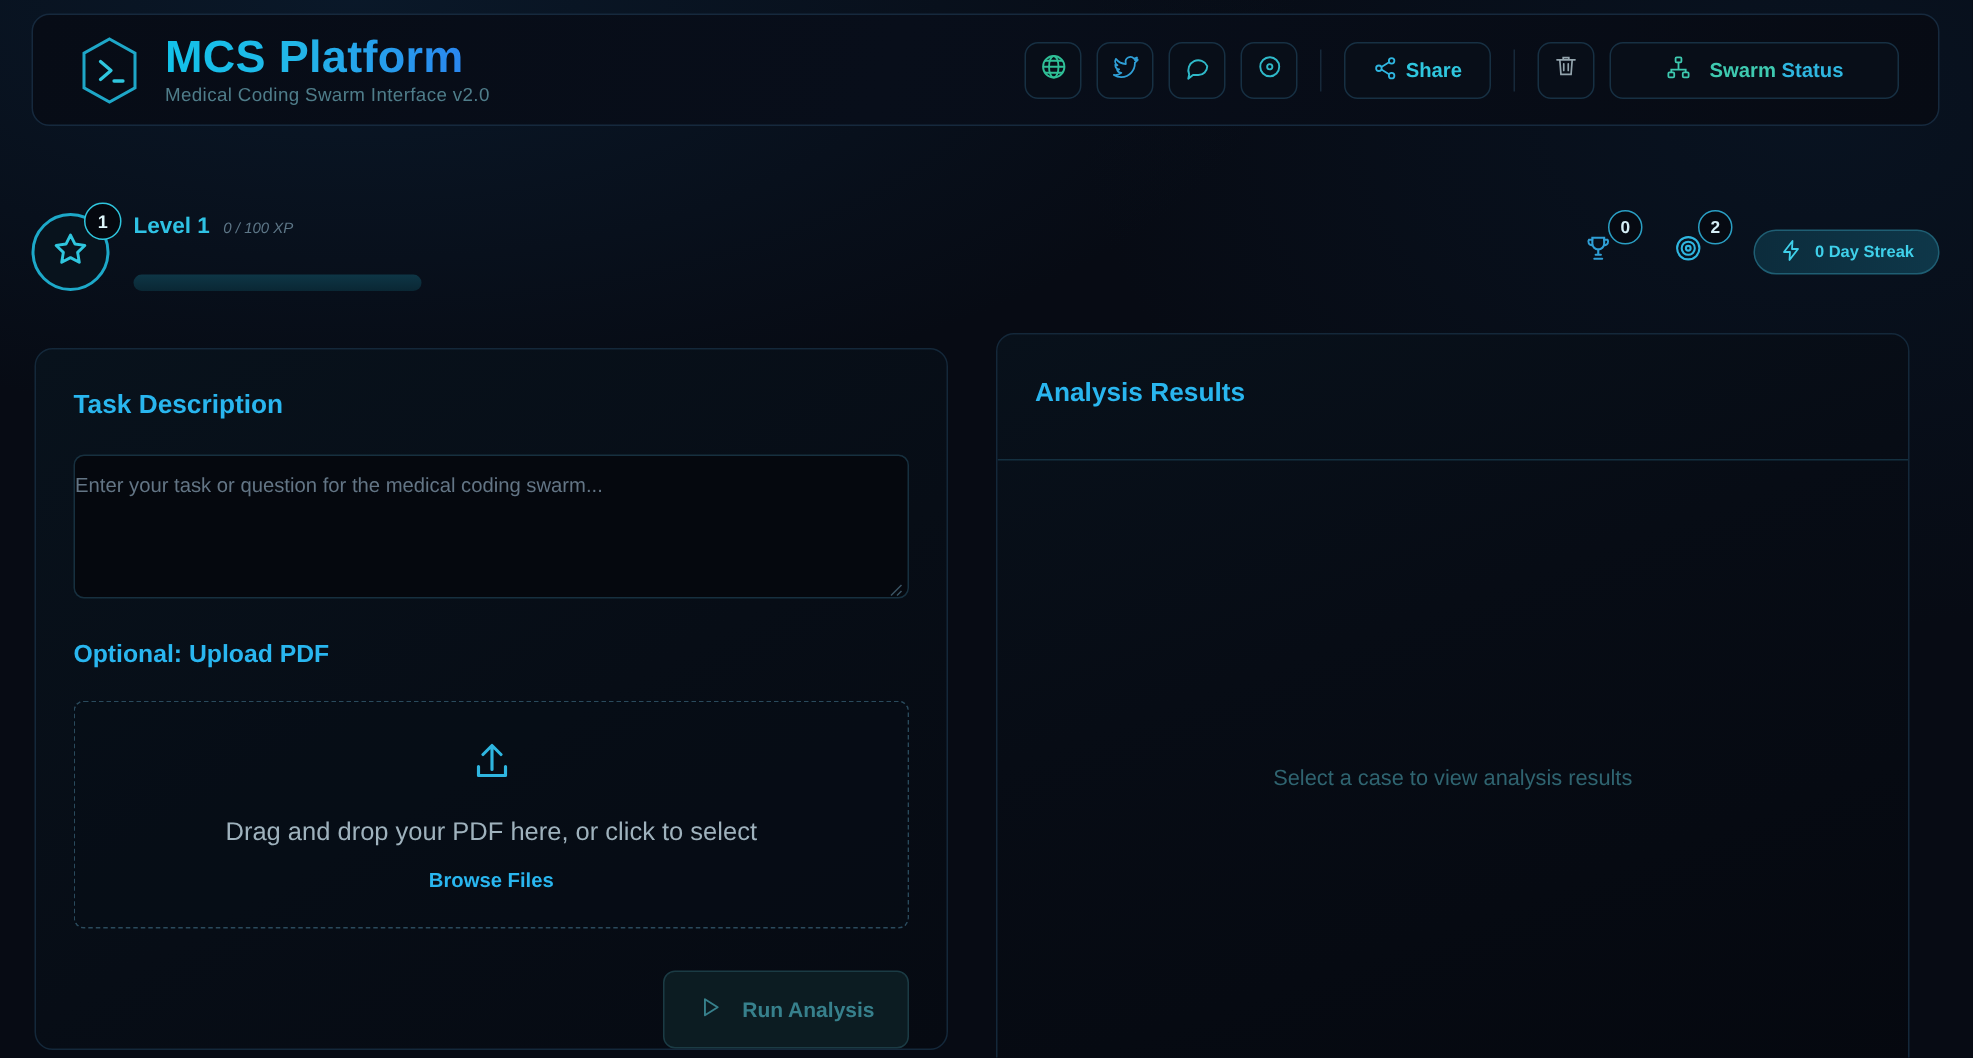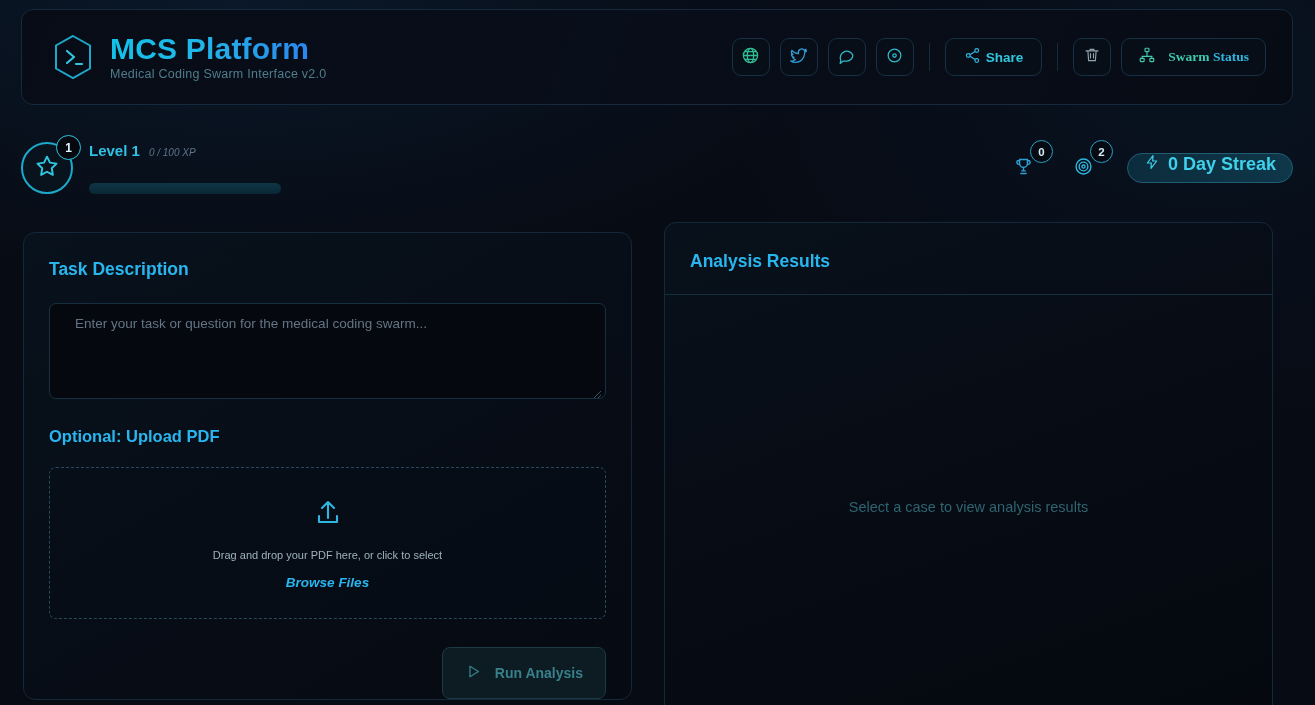--- a/index.html
+++ b/index.html
@@ -13,21 +13,21 @@
     position: relative;
     background:
       radial-gradient(ellipse 900px 400px at 18% 0%, rgba(12,35,58,0.55), transparent 70%),
       radial-gradient(ellipse 700px 500px at 92% 10%, rgba(10,28,48,0.45), transparent 70%),
       #070b14;
   }
 
   
   .header-card {
     position: absolute; left: 21px; top: 9px;
-    width: 1272px; height: 96px;
+    width: 1272px; height: 75px;
     background: linear-gradient(110deg, #070c16 0%, #080e1a 45%, #070b14 100%);
     border: 1px solid #16293d;
     border-radius: 12px;
     display: flex; align-items: center; justify-content: space-between;
     padding: 0 26px 0 30px;
   }
   .brand { display: flex; align-items: center; gap: 16px; }
   .logo-hex { width: 42px; height: 46px; flex: none; }
   .brand-text { display: flex; flex-direction: column; gap: 2px; }
   .brand-title {
@@ -47,21 +47,21 @@
     display: flex; align-items: center; justify-content: center;
   }
   .hdr-sep { width: 1px; height: 28px; background: #17293a; margin: 0 5px; }
   .pill-btn {
     height: 38px; padding: 13px 18px;
     border: 1px solid #173043; border-radius: 9px;
     background: #080e18;
     display: flex; align-items: center; gap: 5px;
     font-size: 13.5px; font-weight: bold; color: #2fc6de;
   }
-  .pill-btn.wide { padding: 0 16px; gap: 12px; font-family: Liberation Serif, serif; }
+  .pill-btn.wide { padding: 0 36px; gap: 12px; }
   .swarm-word-1 { color: #3ec9b0; }
   .swarm-word-2 { color: #2fb6e0; }
 
   
   .xp-row {
     position: absolute; left: 21px; top: 132px;
     width: 1272px; height: 72px;
     display: flex; align-items: center; justify-content: space-between;
   }
   .xp-left { display: flex; align-items: center; gap: 16px; }
@@ -94,22 +94,22 @@
     position: absolute; right: -12px; top: -11px;
     width: 23px; height: 23px; border-radius: 50%;
     background: #060a12; border: 1.5px solid #2a9fc4;
     font-size: 11.5px; font-weight: bold; color: #d5eef6;
     display: flex; align-items: center; justify-content: center;
   }
   .streak-pill {
     height: 30px; padding: 0 16px; border-radius: 15px;
     background: linear-gradient(90deg, #0c2c3c, #0e3749);
     border: 1px solid #1f5e73;
-    display: flex; align-items: flex-start; gap: 8px;
-    font-size: 18px; font-weight: bold; color: #3fd0ea;
+    display: flex; align-items: center; gap: 8px;
+    font-size: 11px; font-weight: bold; color: #3fd0ea;
   }
 
   
   .panel-left {
     position: absolute; left: 23px; top: 232px;
     width: 609px; height: 468px;
     background: linear-gradient(150deg, #08121c 0%, #070d16 55%, #060a12 100%);
     border: 1px solid #14283a; border-radius: 12px;
     padding: 26px 25px 0 25px;
   }
@@ -120,46 +120,46 @@
     border: 1px solid #14283a; border-radius: 12px;
     overflow: hidden;
   }
   .section-title { font-size: 17.5px; font-weight: bold; color: #29b6ef; }
 
   .textarea-box {
     margin-top: 23px;
     width: 557px; height: 96px;
     background: #05080e;
     border: 1px solid #17303f; border-radius: 7px;
-    padding: 12px 25px; position: relative;
+    padding: 12px 0; position: relative;
   }
   .ta-placeholder { font-size: 13.5px; color: #637585; }
   .resize-grip { position: absolute; right: 3px; bottom: 2px; width: 11px; height: 11px; }
 
   .upload-label { margin-top: 28px; font-size: 16.5px; font-weight: bold; color: #29b6ef; }
 
   .dropzone {
     margin-top: 21px; width: 557px; height: 152px;
     border: 1px dashed #2a4a5c; border-radius: 7px;
     display: flex; flex-direction: column; align-items: center; justify-content: center;
     gap: 16px; background: rgba(6,14,22,0.45);
   }
-  .dz-text { font-size: 11px; color: #9fb2bd; }
-  .dz-browse { font-size: 13.5px; font-weight: bold; color: #29b6ef; margin-top: -2px; font-style: italic; }
+  .dz-text { font-size: 17px; color: #9fb2bd; }
+  .dz-browse { font-size: 13.5px; font-weight: bold; color: #29b6ef; margin-top: -2px; }
 
   .run-row { margin-top: 28px; width: 557px; display: flex; justify-content: flex-end; }
   .run-btn {
     height: 52px; padding: 0 22px;
     border: 1px solid #1b3b44; border-radius: 8px;
     background: #0c1c22;
     display: flex; align-items: center; gap: 13px;
     font-size: 14px; font-weight: bold; color: #37808c;
   }
 
-  .results-head { padding: 28px 25px 22px 25px; border-bottom: 1px solid #143040; }
+  .results-head { padding: 28px 25px 34px 25px; border-bottom: 1px solid #143040; }
   .results-sub { margin-top: 8px; font-size: 13px; color: #507484; }
   .results-body {
     height: 424px; display: flex; align-items: center; justify-content: center;
   }
   .results-empty { font-size: 14.5px; color: #2f6470; }
 </style>
 </head>
 <body>
 
 <div class="header-card">

